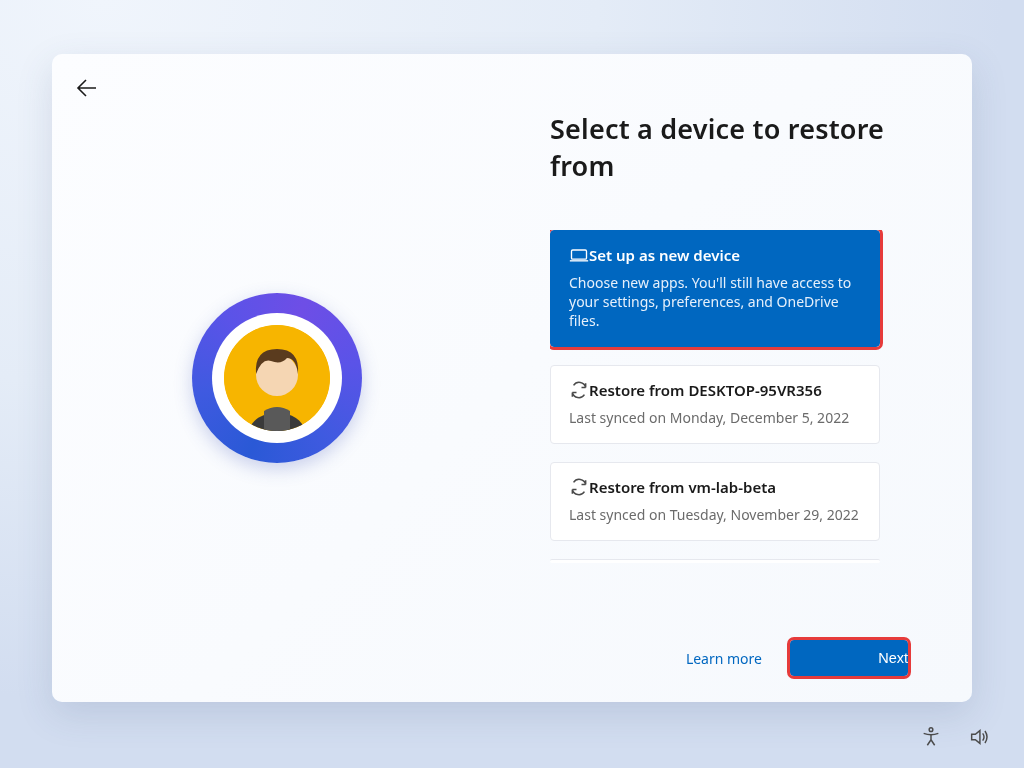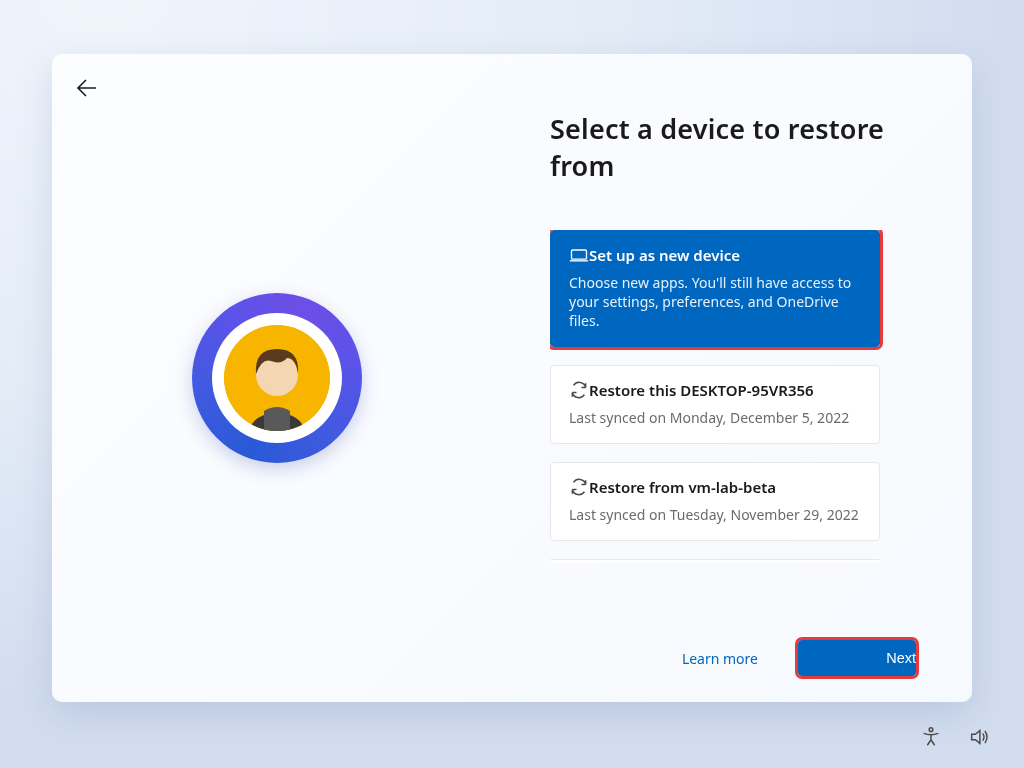--- a/index.html
+++ b/index.html
@@ -77,23 +77,23 @@
     outline:3px solid #e63b3b; outline-offset:0;
   }
   .opt-head { display:flex; align-items:center; }
   .opt-title { font-size:15px; font-weight:600; }
   .opt-sub { font-size:14px; margin-top:8px; color:#6b6b6b; }
   .opt.selected .opt-sub { color:#e6f0fb; }
   .opt-icon { width:20px;height:20px; flex:0 0 20px; color:#4a4a4a; }
   .opt.selected .opt-icon { color:#fff; }
 
   .footer {
-    position:absolute; left:0; right:0; bottom:26px;
+    position:absolute; left:0; right:8px; bottom:26px;
     padding: 0 56px 0 48px;
-    display:flex; justify-content:flex-end; align-items:center; gap:40px;
+    display:flex; justify-content:flex-end; align-items:center; gap:28px;
   }
   .learn { font-size:14px; color:#0067c0; cursor:pointer; }
   .next-btn {
     background:#0067c0; color:#fff; border:none;
     font-size:14.5px; font-weight:400;
     width:118px; height:36px; border-radius:4px; cursor:pointer;
     outline:3px solid #e63b3b; outline-offset:0;text-align:right;
   }
 
   .taskbar-icons {
@@ -149,21 +149,21 @@
       </div>
 
       <div class="opt">
         <div class="opt-head">
           <span class="opt-icon">
             <svg viewBox="0 0 24 24" fill="none" stroke="currentColor" stroke-width="1.8">
               <path d="M20 9 A8 8 0 0 0 5.5 6.5 M20 9 V4 M20 9 H15"></path>
               <path d="M4 15 A8 8 0 0 0 18.5 17.5 M4 15 V20 M4 15 H9"></path>
             </svg>
           </span>
-          <span class="opt-title">Restore this DESKTOP-95VR356</span>
+          <span class="opt-title">Restore from DESKTOP-95VR356</span>
         </div>
         <div class="opt-sub">Last synced on Monday, December 5, 2022</div>
       </div>
 
       <div class="opt">
         <div class="opt-head">
           <span class="opt-icon">
             <svg viewBox="0 0 24 24" fill="none" stroke="currentColor" stroke-width="1.8">
               <path d="M20 9 A8 8 0 0 0 5.5 6.5 M20 9 V4 M20 9 H15"></path>
               <path d="M4 15 A8 8 0 0 0 18.5 17.5 M4 15 V20 M4 15 H9"></path>

